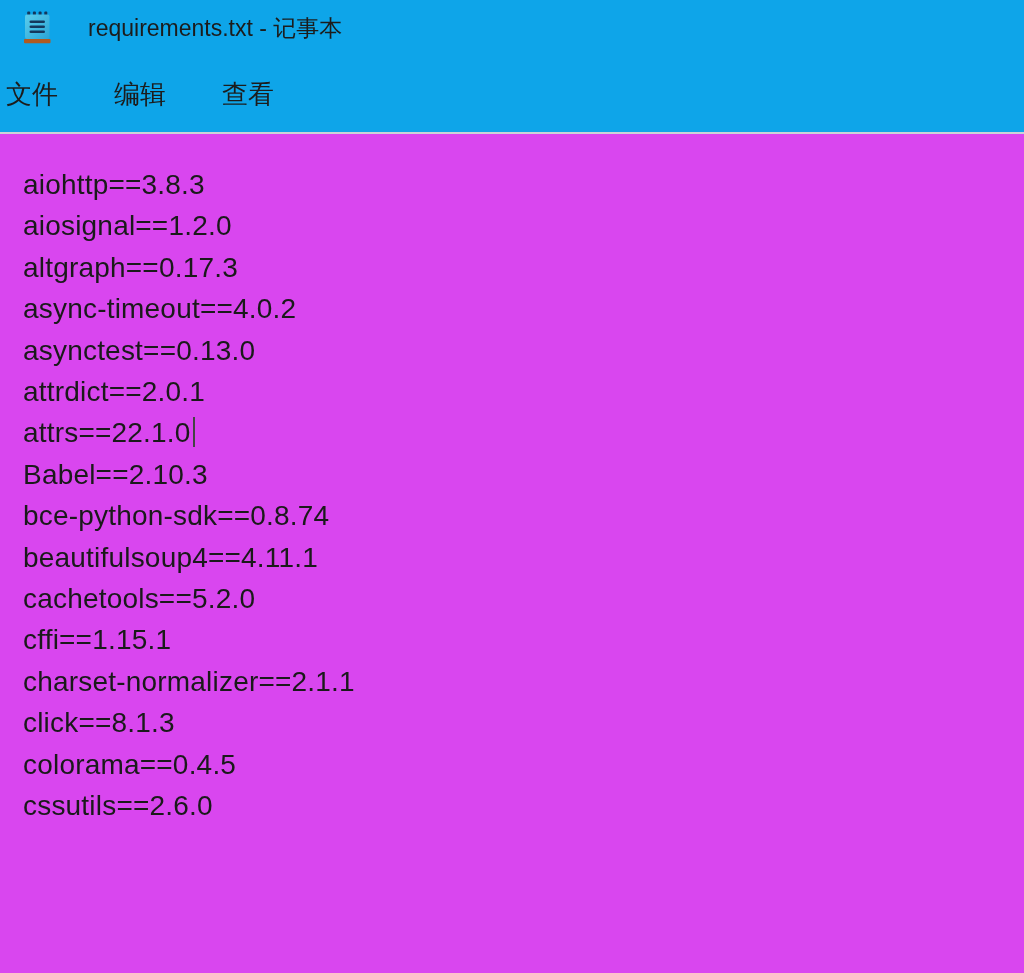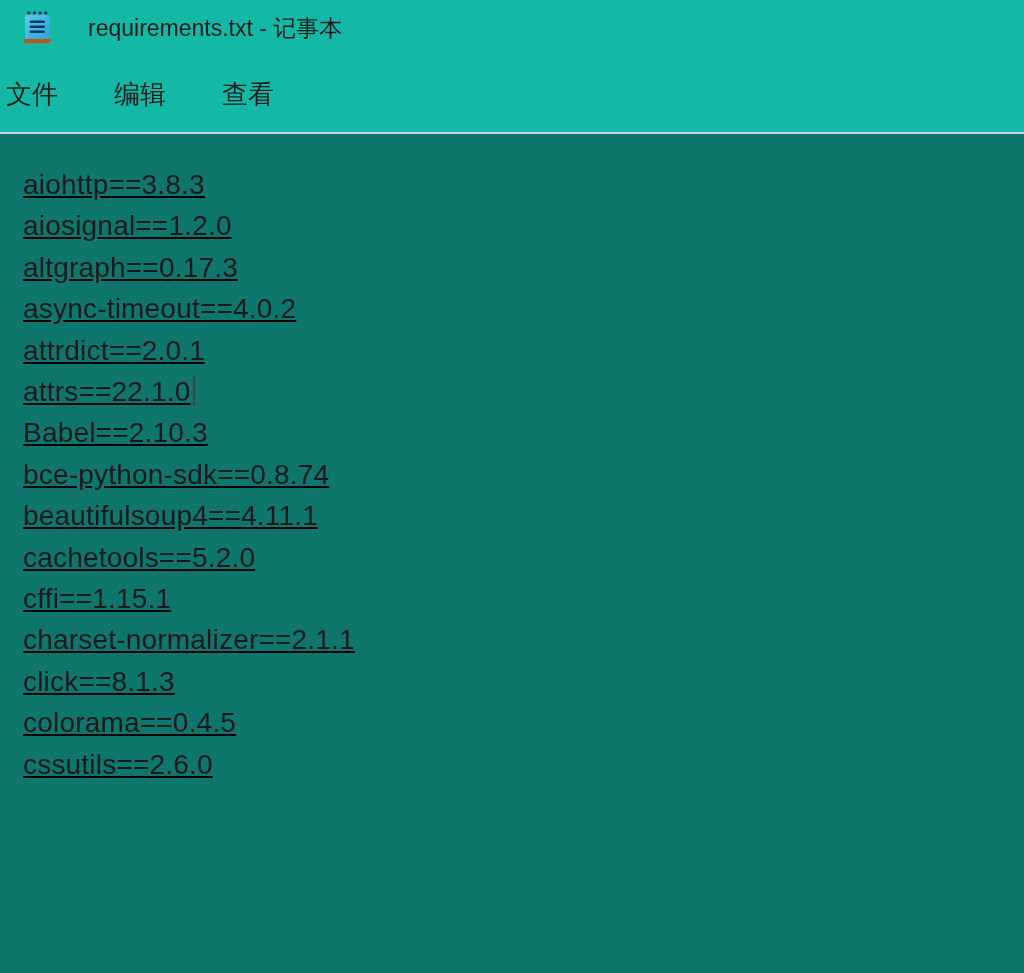--- a/index.html
+++ b/index.html
@@ -8,21 +8,21 @@
     overflow: hidden;
     font-family: "Liberation Sans", "DejaVu Sans", sans-serif;
     background: #f9f9f9;
   }
   .window {
     width: 1024px; height: 973px;
     display: flex; flex-direction: column;
     overflow: hidden;
   }
   .chrome {
-    background: #14b8a6;
+    background: #0ea5e9;
     border-bottom: 2px solid #ccd2d8;
     flex: 0 0 auto;
   }
   .titlebar {
     height: 56px;
     display: flex;
     align-items: center;
     padding-left: 22px;
   }
   .app-icon {
@@ -44,24 +44,23 @@
   }
   .menu-item {
     font-size: 26px;
     color: #1c1c1c;
     padding: 4px 2px;
     cursor: default;
     border-radius: 4px;
   }
   .editor {
     flex: 1 1 auto;
-    background: #0f766e;
+    background: #d946ef;
     padding: 30px 10px 16px 23px;
     overflow: hidden;
-    text-decoration: underline;
   }
   .line {
     font-size: 28px;
     line-height: 41.4px;
     color: #1a1a1a;
     white-space: pre;
     letter-spacing: 0.2px;
   }
   .caret {
     display: inline-block;
@@ -107,20 +106,21 @@
     </div>
 
   </div>
 
   <div class="editor">
     <div>
         <div class="line">aiohttp==3.8.3</div>
         <div class="line">aiosignal==1.2.0</div>
         <div class="line">altgraph==0.17.3</div>
         <div class="line">async-timeout==4.0.2</div>
+        <div class="line">asynctest==0.13.0</div>
         <div class="line">attrdict==2.0.1</div>
         <div class="line">attrs==22.1.0<span class="caret"></span></div>
         <div class="line">Babel==2.10.3</div>
         <div class="line">bce-python-sdk==0.8.74</div>
         <div class="line">beautifulsoup4==4.11.1</div>
         <div class="line">cachetools==5.2.0</div>
         <div class="line">cffi==1.15.1</div>
         <div class="line">charset-normalizer==2.1.1</div>
         <div class="line">click==8.1.3</div>
         <div class="line">colorama==0.4.5</div>

